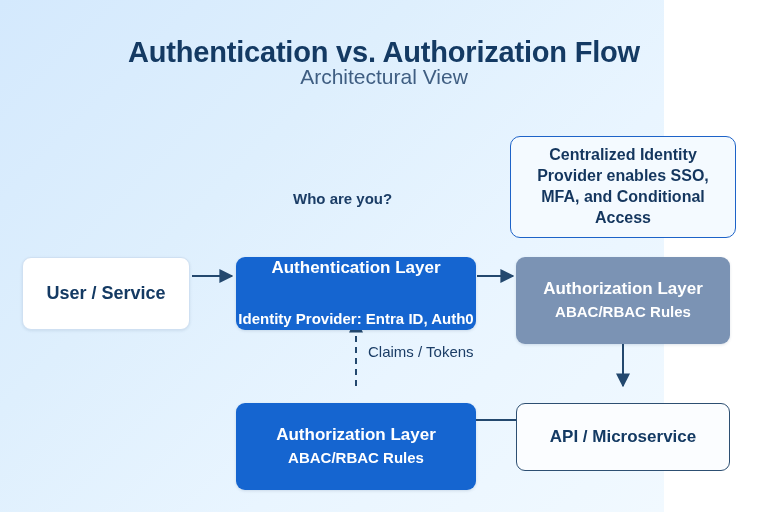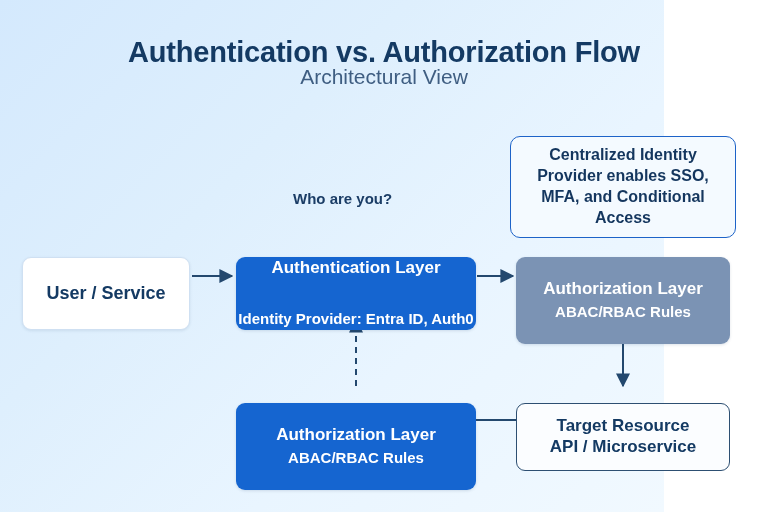--- a/index.html
+++ b/index.html
@@ -172,20 +172,20 @@
   </div>
 
   <div class="node node-blue" style="left:236px; top:386px; width:240px; height:87px;">
     <div class="t1">Authorization Layer</div>
     <div class="t2">
       <div>ABAC/RBAC Rules</div>
     </div>
   </div>
 
   <div class="node node-outline" style="left:516px; top:386px; width:214px; height:68px;">
-    <div class="t1">Target Resource</div>
     <div class="t1">API / Microservice</div>
   </div>
 
   <div class="edge-label" style="left:293px; top:190px;">Who are you?</div>
 
+  <div class="edge-label plain" style="left:368px; top:343px;">Claims / Tokens</div>
 
 </div>
 
 </body></html>

